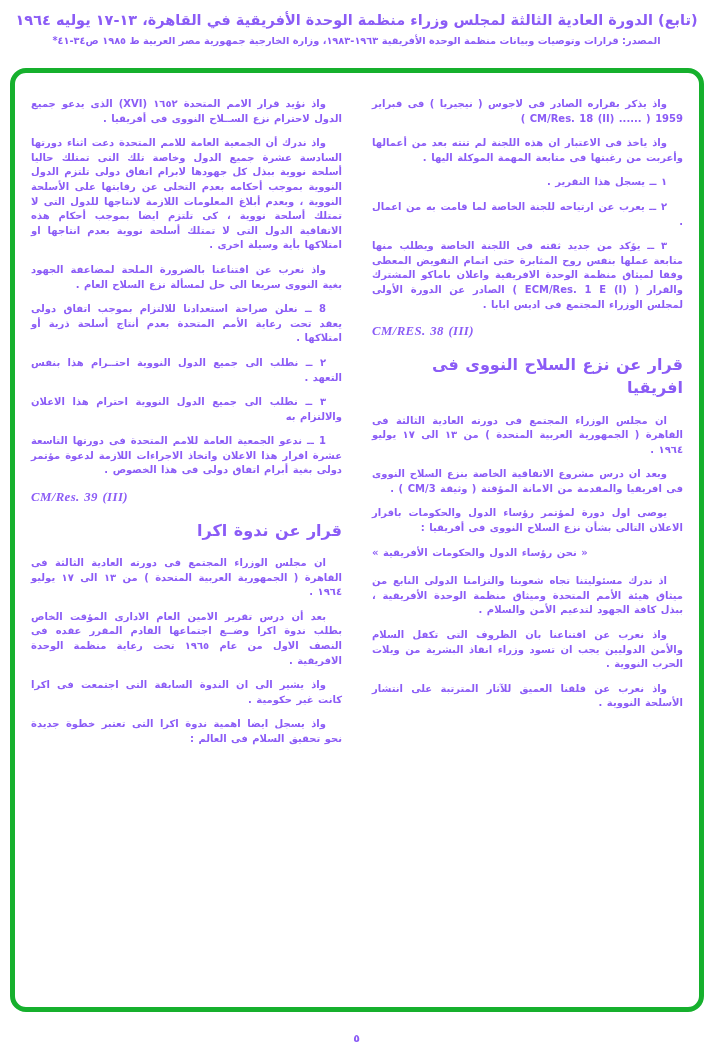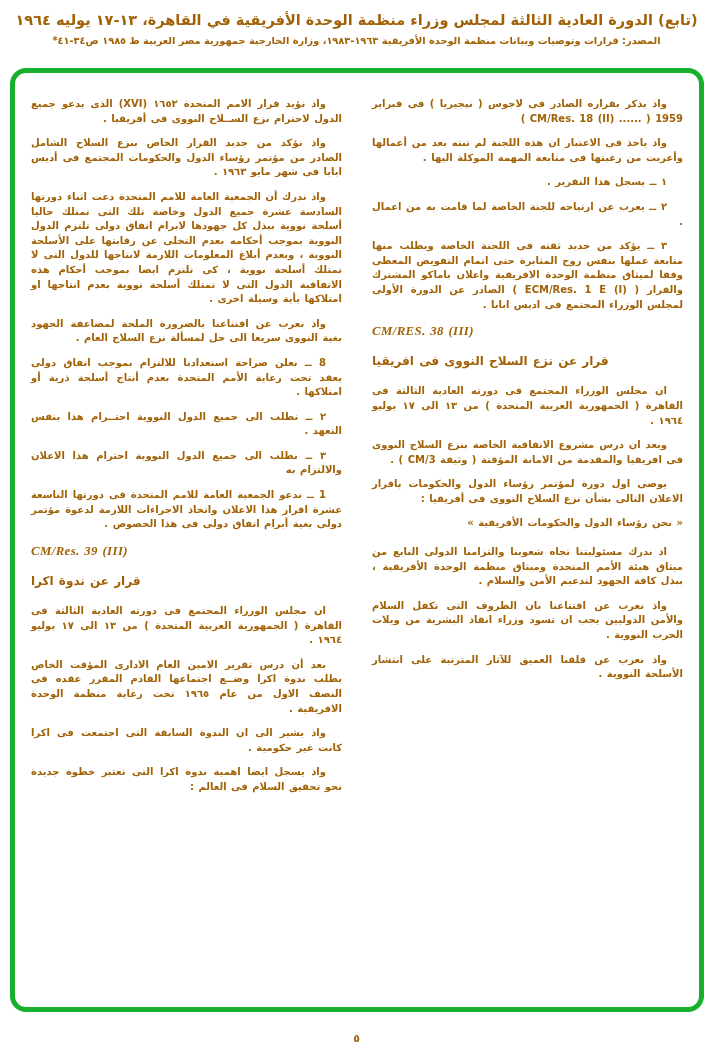--- a/index.html
+++ b/index.html
@@ -47,44 +47,44 @@
     direction:ltr;
     text-align:left;
     text-indent:0;
     font-family:"Liberation Serif", serif;
     font-size:12.8px;
     letter-spacing:0.4px;
     margin:8px 0 12px 0;
     font-style:italic;
   }
   p.para.title {
-    text-align:left;
+    text-align:right;
     text-indent:0;
-    font-size:12px;
+    font-size:16px;
     margin:2px 0 14px 0;
   }
   p.para.quote {
-    text-align:right;
+    text-align:left;
     text-indent:0;
     margin:4px 0 14px 0;
   }
 
   
   .pagenum {
     position:absolute;
     bottom:6px; left:0; right:0;
     text-align:center;
     font-size:11px;
     font-weight:bold;
   }
 </style>
 </head>
 <body>
 
-<div class="page" style="color: #a16207; margin-left: 12px;">
+<div class="page" style="color: #8b5cf6; margin-left: 12px;">
 
   <header class="hdr">
     <div class="hdr-line1">(تابع)  الدورة العادية الثالثة لمجلس وزراء منظمة الوحدة الأفريقية في القاهرة، ١٣-١٧ يوليه ١٩٦٤</div>
     <div class="hdr-line2">المصدر: قرارات وتوصيات وبيانات منظمة الوحدة الأفريقية ١٩٦٣-١٩٨٣، وزارة الخارجية جمهورية مصر العربية ط ١٩٨٥ ص٣٤-٤١*</div>
   </header>
 
   <div class="frame" style="border-color: rgb(22, 176, 45);">
     <div class="cols">
       <section class="col" id="col-right">
           <p class="para body">واذ يذكر بقراره الصادر فى لاجوس ( نيجيريا ) فى فبراير 1959 ( ...... CM/Res. 18 (II) )</p>
@@ -97,21 +97,20 @@
           <p class="para body">ان مجلس الوزراء المجتمع فى دورته العادية الثالثة فى القاهرة ( الجمهورية العربية المتحدة ) من ١٣ الى ١٧ يوليو ١٩٦٤ .</p>
           <p class="para body">وبعد ان درس مشروع الاتفاقية الخاصة بنزع السلاح النووى فى افريقيا والمقدمة من الامانة المؤقتة ( وثيقة CM/3 ) .</p>
           <p class="para body">يوصى اول دورة لمؤتمر رؤساء الدول والحكومات باقرار الاعلان التالى بشأن نزع السلاح النووى فى أفريقيا :</p>
           <p class="para quote">« نحن رؤساء الدول والحكومات الأفريقية »</p>
           <p class="para body">اذ ندرك مسئوليتنا تجاه شعوبنا والتزامنا الدولى النابع من ميثاق هيئة الأمم المتحدة وميثاق منظمة الوحدة الأفريقية ، ببذل كافة الجهود لتدعيم الأمن والسلام .</p>
           <p class="para body">واذ نعرب عن اقتناعنا بان الظروف التى تكفل السلام والأمن الدوليين يجب ان تسود وزراء انقاذ البشرية من ويلات الحرب النووية .</p>
           <p class="para body">واذ نعرب عن قلقنا العميق للآثار المترتبة على انتشار الأسلحة النووية .</p>
         </section>
       <section class="col" id="col-left">
           <p class="para body">واذ نؤيد قرار الامم المتحدة ١٦٥٢ (XVI) الذى يدعو جميع الدول لاحترام نزع الســلاح النووى فى أفريقيا .</p>
-          <p class="para body">واذ نؤكد من جديد القرار الخاص بنزع السلاح الشامل الصادر من مؤتمر رؤساء الدول والحكومات المجتمع فى أديس ابابا فى شهر مايو ١٩٦٣ .</p>
           <p class="para body">واذ ندرك أن الجمعية العامة للامم المتحدة دعت اثناء دورتها السادسة عشرة جميع الدول وخاصة تلك التى تمتلك حاليا أسلحة نووية ببذل كل جهودها لابرام اتفاق دولى تلتزم الدول النووية بموجب أحكامه بعدم التخلى عن رقابتها على الأسلحة النووية ، وبعدم أبلاغ المعلومات اللازمة لانتاجها للدول التى لا تمتلك أسلحة نووية ، كى تلتزم ايضا بموجب أحكام هذه الاتفاقية الدول التى لا تمتلك أسلحة نووية بعدم انتاجها او امتلاكها بأية وسيلة اخرى .</p>
           <p class="para body">واذ نعرب عن اقتناعنا بالضرورة الملحة لمضاعفة الجهود بغية النووى سريعا الى حل لمسألة نزع السلاح العام .</p>
           <p class="para num">8 ــ نعلن صراحة استعدادنا للالتزام بموجب اتفاق دولى يعقد تحت رعاية الأمم المتحدة بعدم أنتاج أسلحة ذرية أو امتلاكها .</p>
           <p class="para num">٢ ــ نطلب الى جميع الدول النووية احتــرام هذا بنفس التعهد .</p>
           <p class="para num">٣ ــ نطلب الى جميع الدول النووية احترام هذا الاعلان والالتزام به</p>
           <p class="para num">1 ــ ندعو الجمعية العامة للامم المتحدة فى دورتها التاسعة عشرة اقرار هذا الاعلان واتخاذ الاجراءات اللازمة لدعوة مؤتمر دولى بغية أبرام اتفاق دولى فى هذا الخصوص .</p>
           <p class="para latin">CM/Res. 39 (III)</p>
           <p class="para title">قرار عن ندوة اكرا</p>
           <p class="para body">ان مجلس الوزراء المجتمع فى دورته العادية الثالثة فى القاهرة ( الجمهورية العربية المتحدة ) من ١٣ الى ١٧ يوليو ١٩٦٤ .</p>
           <p class="para body">بعد أن درس تقرير الامين العام الادارى المؤقت الخاص بطلب ندوة اكرا وضــع اجتماعها القادم المقرر عقده فى النصف الاول من عام ١٩٦٥ تحت رعاية منظمة الوحدة الافريقية .</p>

